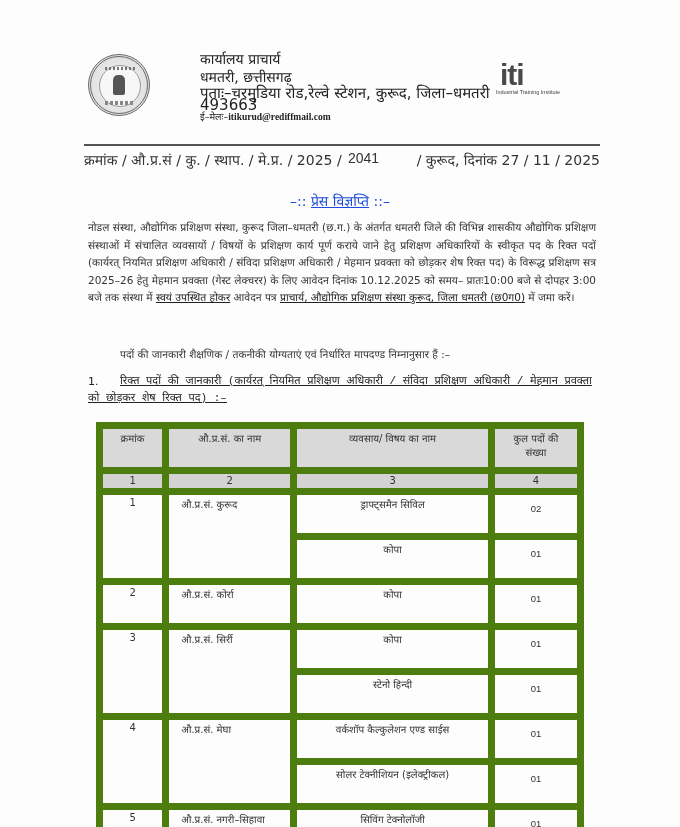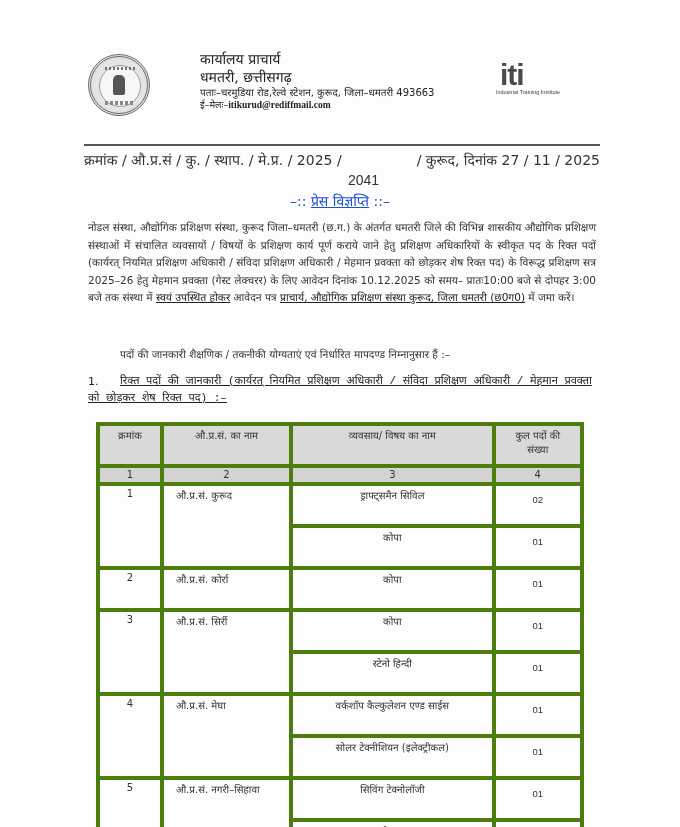--- a/index.html
+++ b/index.html
@@ -61,21 +61,21 @@
     .hdr-center {
       position: absolute;
       left: 200px; top: 50px;
       width: 300px;
       text-align: left;
       color: #222;
     }
     .hdr-line1 { font-size: 14px; line-height: 18px; }
     .hdr-line2 { font-size: 14px; line-height: 18px; }
     .hdr-line3 { font-size: 14px; line-height: 18px; }
-    .hdr-addr { font-size: 10px; line-height: 12px; margin-top: 1px; }
+    .hdr-addr { font-size: 15px; line-height: 12px; margin-top: 1px; }
     .hdr-email-row { font-size: 9.5px; line-height: 12px; }
     .hdr-email { font-weight: bold; font-family: Liberation Serif, serif; }
     .iti-logo {
       position: absolute;
       left: 478px; top: 62px;
       width: 100px; height: 36px;
     }
     .iti-mark {
       position: absolute;
       left: 22px; top: 0;
@@ -102,21 +102,21 @@
       background: #555;
     }
     .ref-row {
       position: absolute;
       left: 84px; top: 150px;
       width: 516px; height: 16px;
       font-size: 14px;
       color: #333;
     }
     .ref-left { position: absolute; left: 0; top: 0; }
-    .ref-num { position: absolute; left: 264px; top: 0; font-family: "Liberation Sans", sans-serif; margin-top: 22px; }
+    .ref-num { position: absolute; left: 264px; top: 0; font-family: "Liberation Sans", sans-serif; }
     .ref-right { position: absolute; right: 0; top: 0; }
     .title {
       position: absolute;
       left: 0; top: 191px;
       width: 680px;
       text-align: center;
       font-size: 14px;
       color: #1d4ed8;
     }
     .title .u { text-decoration: underline; }
@@ -150,21 +150,21 @@
     
     table.vac {
       position: absolute;
       left: 96px; top: 422px;
       width: 488px;
       border-collapse: collapse;
       font-size: 10px;
       color: #333;
     }
     table.vac td, table.vac th {
-      border: 4px solid #4d7c0f;
+      border: 7px solid #4d7c0f;
       padding: 0 12px;
       vertical-align: top;
       font-weight: normal;
     }
     table.vac th {
       background: #d9d9d9;
       height: 36px;
       text-align: center;
       padding-top: 2px;
     }

